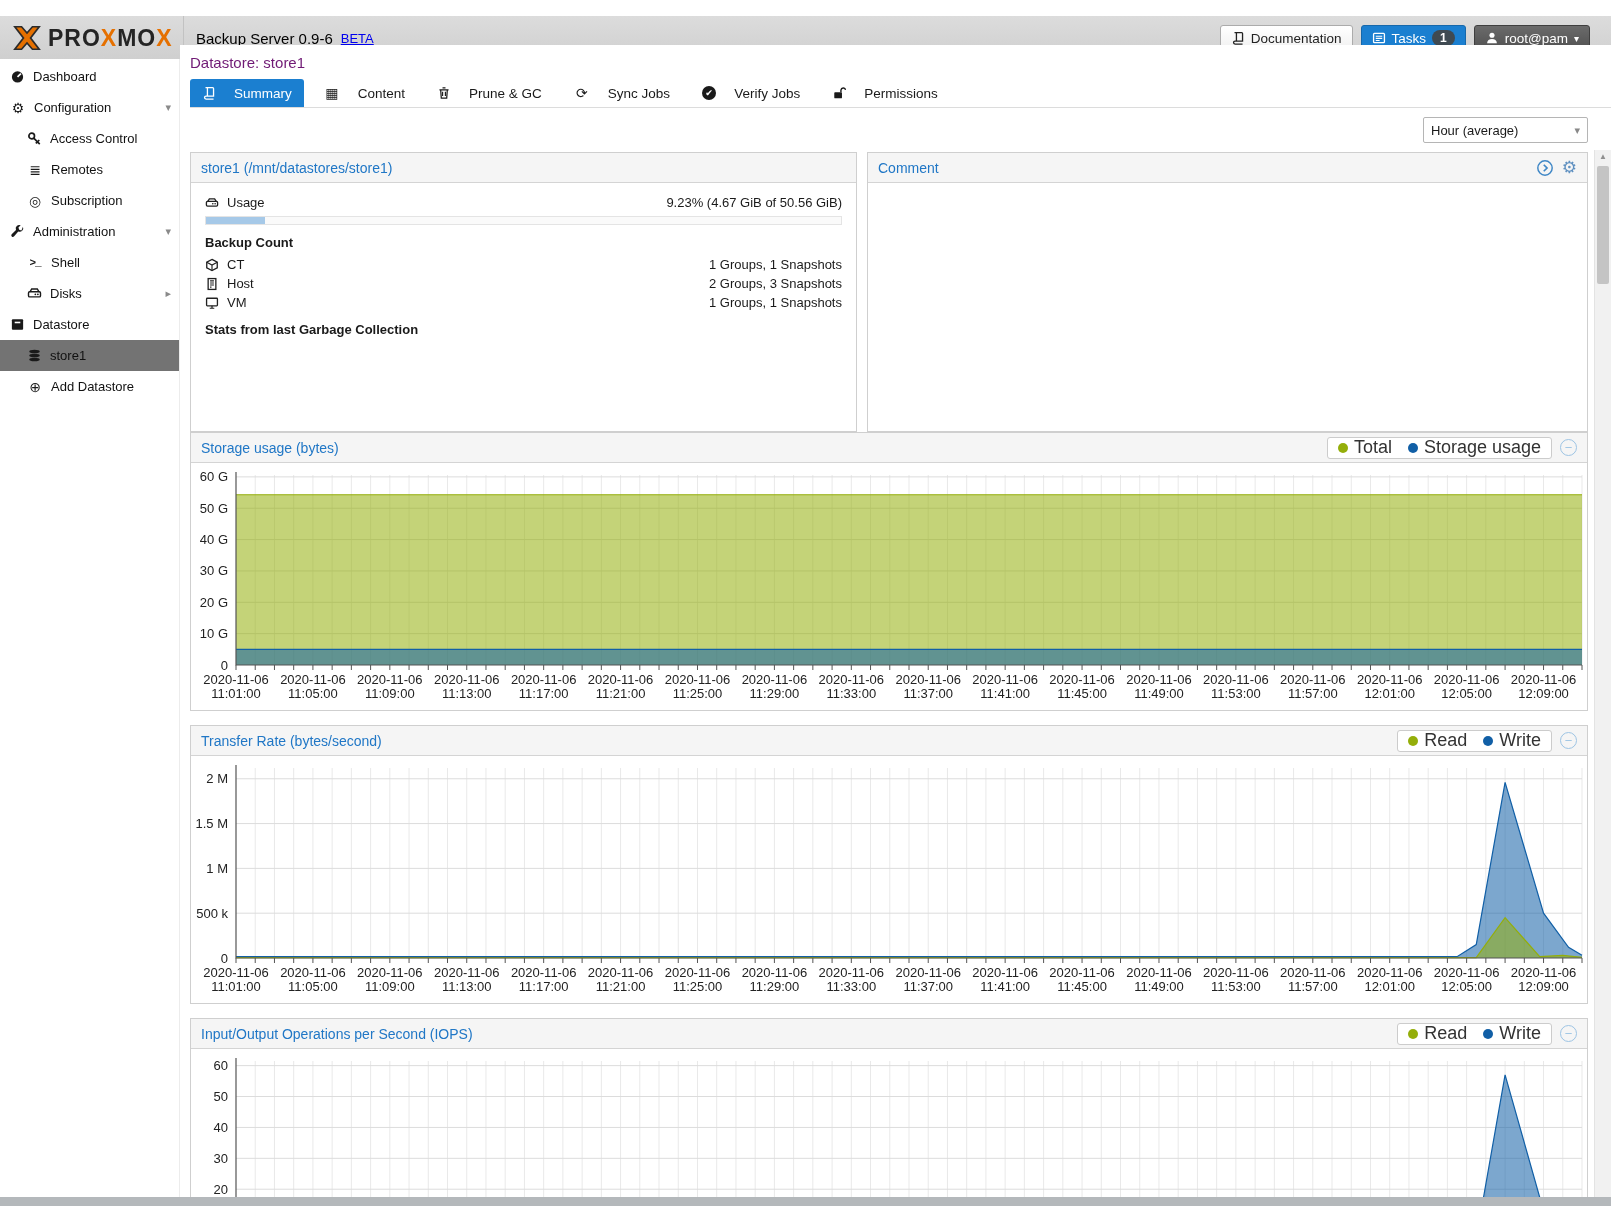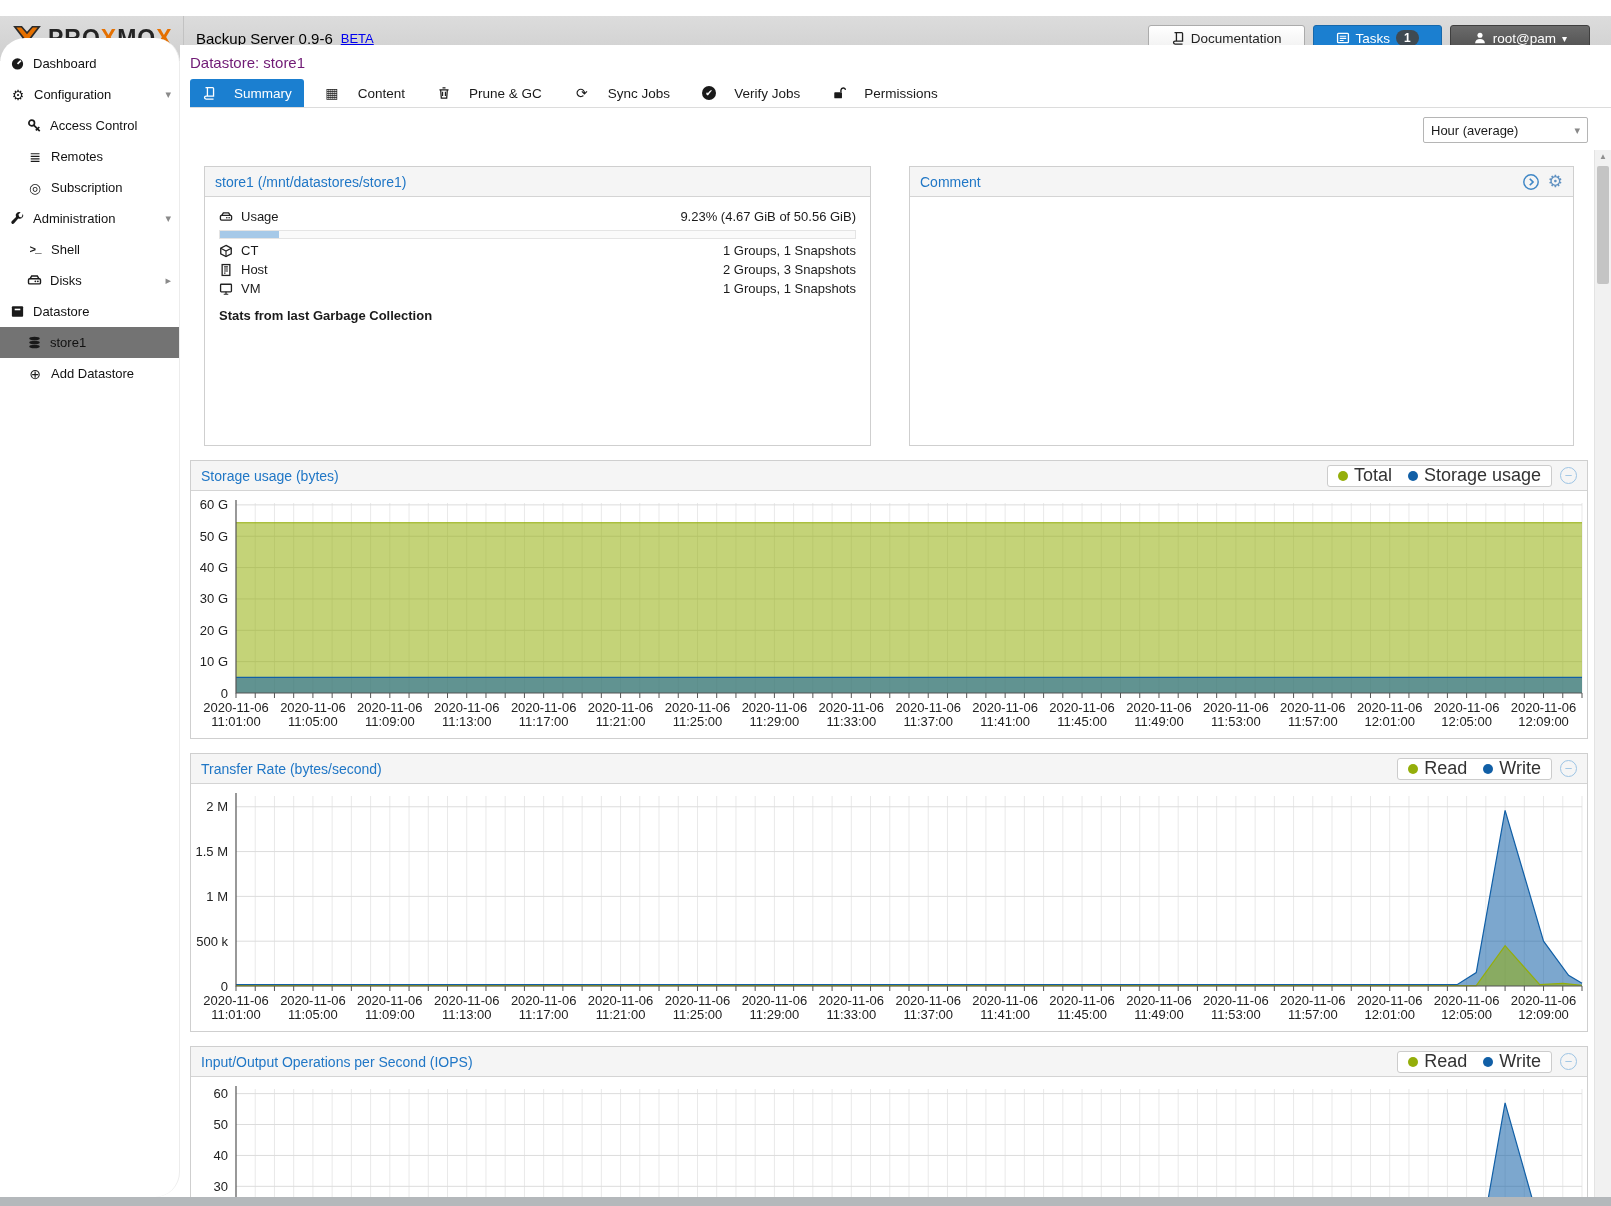--- a/index.html
+++ b/index.html
@@ -9,30 +9,30 @@
   .app-header { position:absolute; top:16px; left:0; right:0; height:45px;
     background:linear-gradient(#dcdcdc,#cfcfcf); border-bottom:1px solid #b9b9b9;
     display:flex; align-items:center; }
   .logo-wrap { width:184px; height:100%; display:flex; align-items:center; padding-left:12px; border-right:1px solid #c2c2c2; }
   .brand-x { width:30px; height:30px; margin-right:6px; }
   .brand-text { font-size:23px; font-weight:bold; letter-spacing:1px; color:#242424; }
   .brand-text .ox { color:#e57000; }
   .hdr-sub { margin-left:12px; font-size:15px; color:#000; }
   .hdr-beta { margin-left:8px; font-size:13px; color:#0000ee; text-decoration:underline; cursor:pointer; }
   .hdr-right { margin-left:auto; display:flex; align-items:center; gap:8px; padding-right:21px; }
-  .hbtn { height:27px; display:inline-flex; align-items:center; gap:6px; padding:0 22px; border-radius:3px; font-size:13.5px; cursor:pointer; }
+  .hbtn { height:27px; display:inline-flex; align-items:center; gap:6px; padding:0 10px; border-radius:3px; font-size:13.5px; cursor:pointer; }
   .hbtn .ic { width:14px; height:14px; }
   .hbtn-doc { background:linear-gradient(#ffffff,#f0f0f0); border:1px solid #ababab; color:#222; }
   .hbtn-tasks { background:#1b7fd0; border:1px solid #1668ab; color:#fff; }
   .task-badge { background:#3f4a52; color:#fff; border-radius:9px; padding:1px 8px; font-size:12px; font-weight:bold; }
   .hbtn-user { background:linear-gradient(#6b6b6b,#4f4f4f); border:1px solid #3f3f3f; color:#fff; }
   .caret { font-size:10px; color:inherit; }
 
   
-  .sidebar { position:absolute; top:38px; left:0; width:180px; bottom:9px; background:#fff; border-right:1px solid #ececec; padding-top:10px;border-radius:25px; }
+  .sidebar { position:absolute; top:59px; left:0; width:180px; bottom:9px; background:#fff; border-right:1px solid #ececec; padding-top:2px; }
   .side-item { height:31px; display:flex; align-items:center; gap:8px; padding-left:10px; padding-right:8px; cursor:pointer; font-size:13px; color:#111; }
   .side-item.lvl1 { padding-left:27px; }
   .side-item.sel { background:#737373; }
   .side-item .ic { width:15px; height:15px; flex:0 0 15px; color:#1a1a1a; }
   .gic { width:16px; flex:0 0 16px; text-align:center; font-size:14px; color:#1a1a1a; }
   .side-caret { margin-left:auto; color:#8a8a8a; font-size:11px; }
   .shell-gic { font-family:"Liberation Mono",monospace; font-weight:bold; font-size:11px; letter-spacing:-1px; }
 
   
   .main { position:absolute; top:45px; left:180px; right:0; bottom:0; overflow:hidden; background:#fff; }
@@ -43,21 +43,21 @@
   .tab .ic { width:14px; height:14px; }
   .toolbar { height:44px; display:flex; align-items:center; justify-content:flex-end; padding-right:23px; }
   .select { width:165px; height:26px; background:#fff; border:1px solid #b5b5b5; border-radius:2px; display:flex; align-items:center; padding:0 7px; cursor:pointer; color:#1a1a1a; }
   .select .sel-caret { margin-left:auto; color:#888; font-size:11px; }
 
   
   .panel { background:#fff; border:1px solid #cfcfcf; margin:0 0 14px 10px; width:1398px; }
   .panel-hd { height:30px; background:#f5f5f5; border-bottom:1px solid #d4d4d4; display:flex; align-items:center; padding:0 10px; }
   .panel-title { color:#2077c6; font-size:14px; }
   .row1 { display:flex; gap:10px; margin-left:10px; width:1398px; }
-  .row1 .panel { margin:14px; }
+  .row1 .panel { margin:0; }
   .panel-store { width:667px; height:280px; }
   .panel-comment { flex:1; height:280px; }
   .store-body { padding:10px 14px; }
   .srow { display:flex; align-items:center; height:19px; font-size:13px; }
   .srow .ic { width:14px; height:14px; margin-right:8px; color:#222; }
   .srow .val { margin-left:auto; }
   .sheading { font-weight:bold; margin:10px 0 5px; font-size:13px; }
   .pbar { height:9px; background:#fafafa; border:1px solid #e4e4e4; margin:4px 0 2px; }
   .pbar-fill { height:100%; background:#a6c9e8; }
   .hd-icons { margin-left:auto; display:flex; align-items:center; gap:8px; }
@@ -301,20 +301,21 @@
         <div class="srow">
           <svg class="ic">
               <use href="#i-hdd"></use>
             </svg>
           <span>Usage</span>
           <span class="val">9.23% (4.67 GiB of 50.56 GiB)</span>
         </div>
         <div class="pbar">
           <div class="pbar-fill" id="usage-fill" style="width: 9.23%;"></div>
         </div>
+        <div class="sheading">Backup Count</div>
         <div id="backup-rows">
             <div class="srow">
               <svg class="ic">
                 <use href="#i-cube"></use>
               </svg>
               <span>CT</span>
               <span class="val">1 Groups, 1 Snapshots</span>
             </div>
             <div class="srow">
               <svg class="ic">

